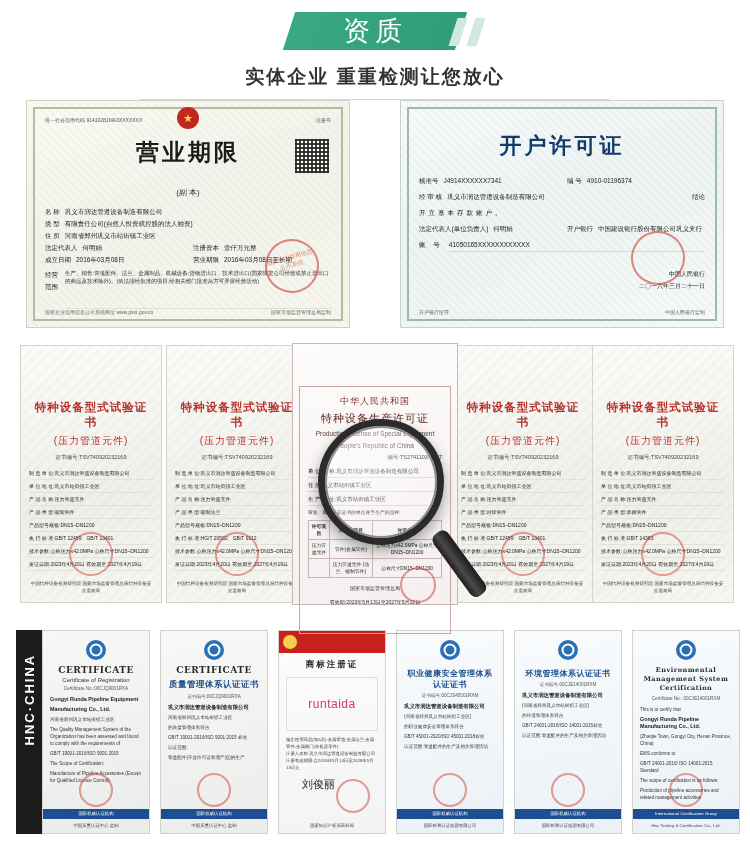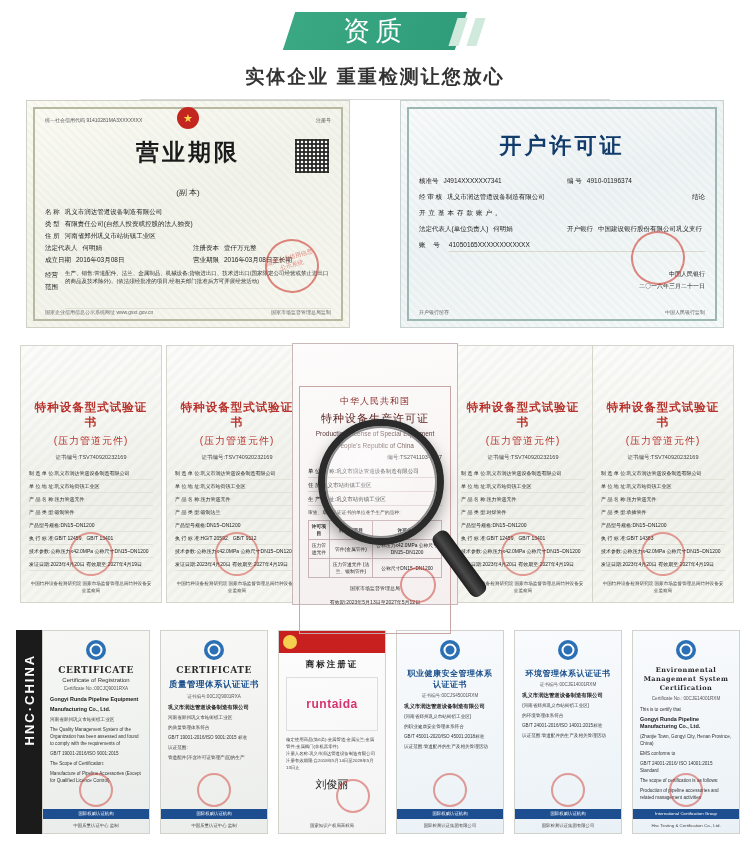--- a/index.html
+++ b/index.html
@@ -410,23 +410,23 @@
   }
 
   
   .tm-flagbar {
     height: 22px; background: #c8201f; position: relative;
     display: flex; align-items: center; padding-left: 4px;
   }
   .tm-emblem { width: 14px; height: 14px; border-radius: 50%; background: #f5d04e; }
   .tm-title { text-align: center; font-size: 8.5px; font-weight: bold; color: #1a1a1a; margin-top: 6px; letter-spacing: 2px; }
   .tm-box { margin-top: 6px; border: 1px solid #ddd; height: 54px; display: flex; align-items: center; justify-content: center; }
-  .tm-logo { font-size: 12px; color: #d8336e; font-weight: bold; letter-spacing: .5px; }
+  .tm-logo { font-size: 12px; color: #d8336e; font-weight: normal; letter-spacing: .5px; }
   .tm-lines { margin-top: 5px; font-size: 4.4px; color: #444; line-height: 7px; }
-  .tm-sign { font-size: 11px; color: #222; text-align: center; margin-top: 6px; font-family: "DejaVu Serif", serif; }
+  .tm-sign { font-size: 11px; color: #222; text-align: left; margin-top: 6px; font-family: "DejaVu Serif", serif; margin-left: 16px; }
 </style>
 </head>
 <body>
 
 <div id="page">
 
   <div class="header">
     <div class="title-wrap">
       <div class="title-bg"></div>
       <div class="title-stripe ts1"></div>

